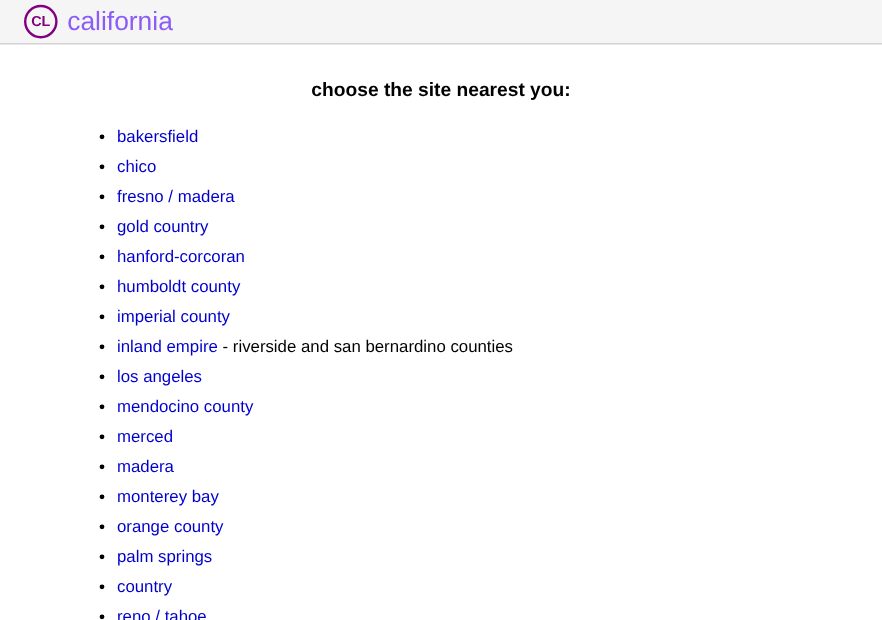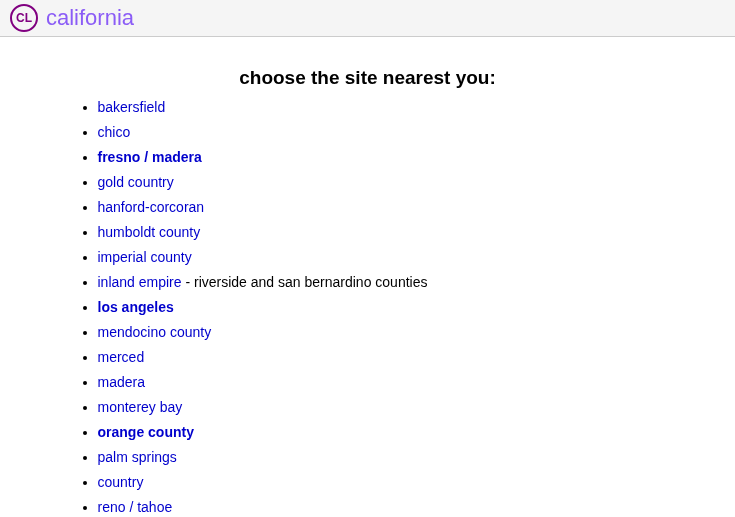--- a/index.html
+++ b/index.html
@@ -13,21 +13,21 @@
       font-size: 14px;
       background: #fff;
       color: #000;
       width: 735px;
       min-height: 517px;
     }
 
     #header {
       display: flex;
       align-items: center;
-      padding: 4px 10px;
+      padding: 4px 20px;
       border-bottom: 1px solid #ccc;
       background: #f5f5f5;
     }
 
     #site-logo {
       display: inline-flex;
       align-items: center;
       justify-content: center;
       width: 28px;
       height: 28px;
@@ -46,23 +46,23 @@
       font-weight: normal;
     }
 
     #main-content {
       padding: 30px 40px;
       max-width: 700px;
       margin: 0 auto;
     }
 
     #choose-heading {
-      font-size: 19px;
+      font-size: 16px;
       font-weight: bold;
-      margin-bottom: 8px;
+      margin-bottom: 18px;
       color: #000;
       text-align: center;
     }
 
     #sites-list {
       list-style: disc;
       padding-left: 40px;
     }
 
     #sites-list li {
@@ -70,21 +70,21 @@
       line-height: 1.5;
     }
 
     #sites-list li a {
       color: #00c;
       text-decoration: none;
       text-align: right;
     }
 
     #sites-list li a.bold-link {
-      font-weight: bold;
+      font-weight: normal;
     }
 
     .extra-text {
       color: #000;
       font-weight: normal;
       font-size: 14px;
       text-align: right;
     }
   </style>
 </head>

